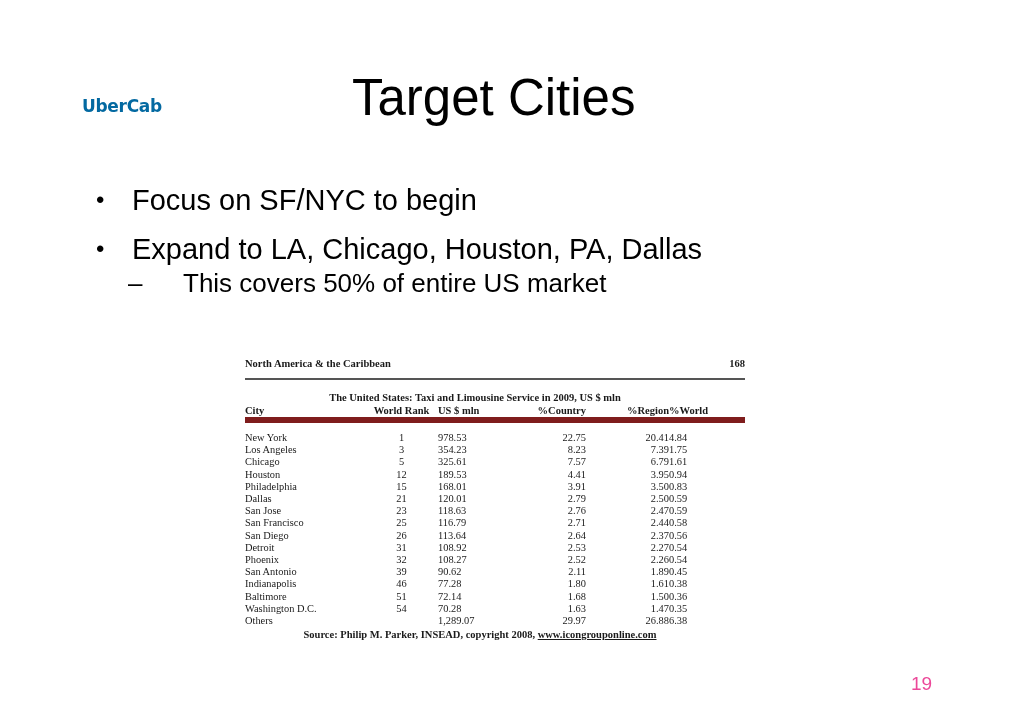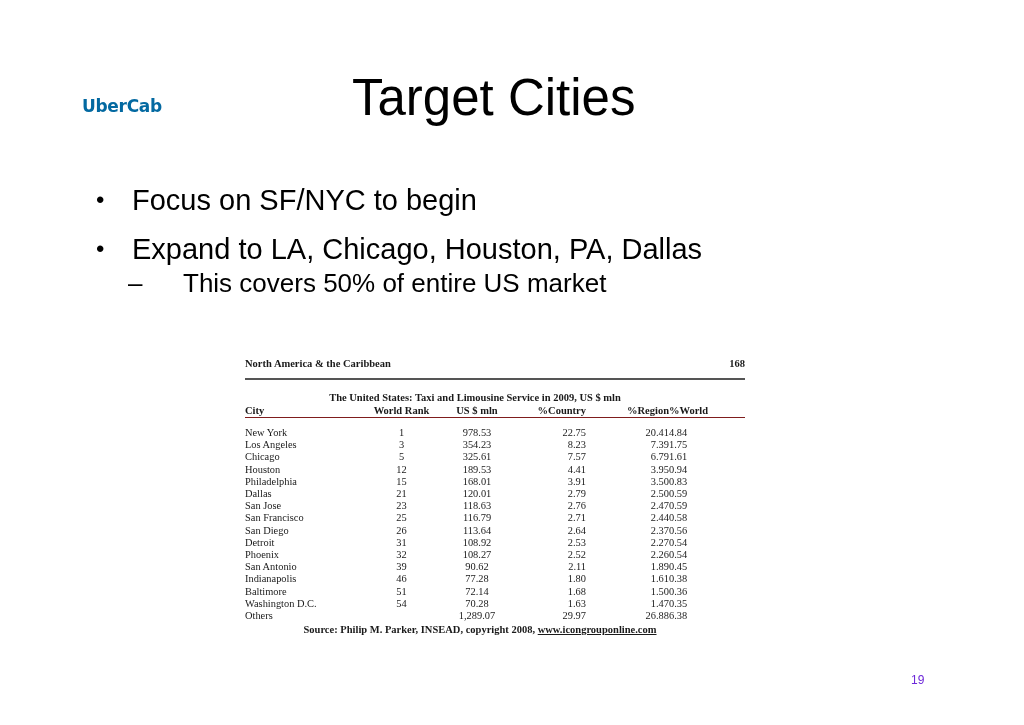--- a/index.html
+++ b/index.html
@@ -104,32 +104,32 @@
       width: 100%;
       border-collapse: collapse;
       margin-top: 0px;
     }
     table.data th {
       font-weight: bold;
       font-size: 10.5px;
       line-height: 13px;
       height: 13px;
       padding: 0;
-      border-bottom: 1px solid #7f1d1d;
+      border-bottom: 6px solid #7f1d1d;
       margin-left: 43px;
     }
     table.data td {
       padding: 0;
       line-height: 12.2px;
       height: 12.2px;
       white-space: nowrap;
     }
     table.data .c-city { text-align: left; width: 120px; }
     table.data .c-rank { text-align: center; width: 73px; }
-    table.data .c-usd { text-align: center; width: 78px; }
+    table.data .c-usd { text-align: left; width: 78px; }
     table.data .c-country { text-align: right; width: 70px; }
     table.data .c-region { text-align: right; width: 83px; }
     table.data .c-world { text-align: left; width: 76px; }
     table.data tr.total td {
       font-weight: bold;
       border-bottom: 2px solid #666;
       padding-bottom: 1px;
     }
     table.data tr.total td.c-city {
       padding-left: 42px;
@@ -143,22 +143,22 @@
       padding-right: 30px;
       white-space: nowrap;
     }
     .tf-source .link {
       text-decoration: underline;
     }
     .page-number {
       position: absolute;
       left: 911px;
       top: 673px;
-      font-size: 12px;
-      color: #6d28d9;
+      font-size: 19px;
+      color: #ec4899;
     }
   </style>
 </head>
 <body>
 
 <div class="logo">UberCab</div>
 
 <div class="title">Target Cities</div>
 
 <ul class="bullets">

